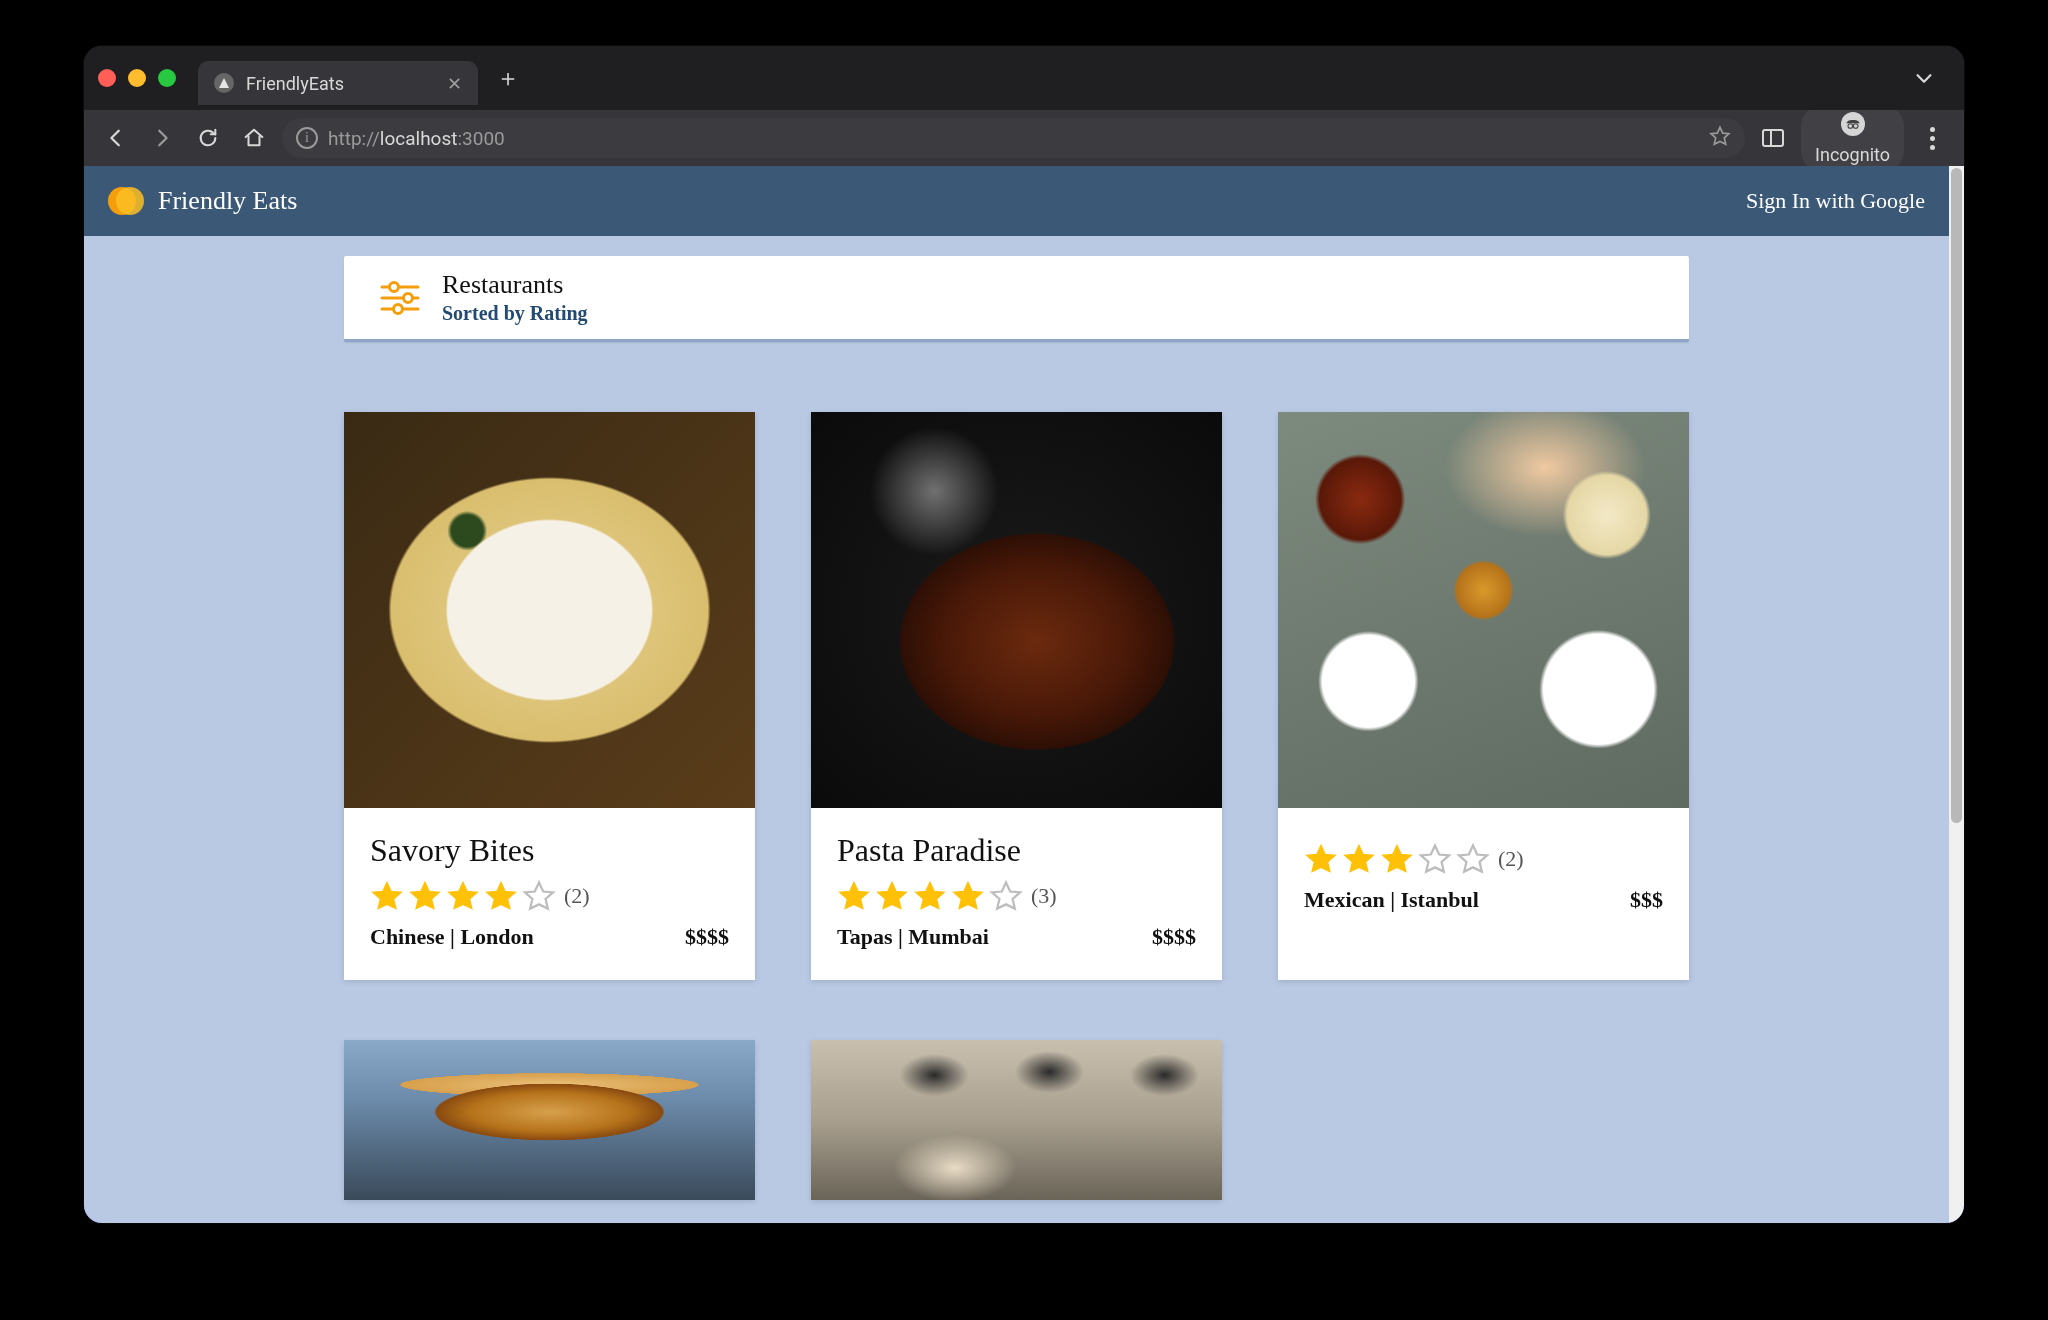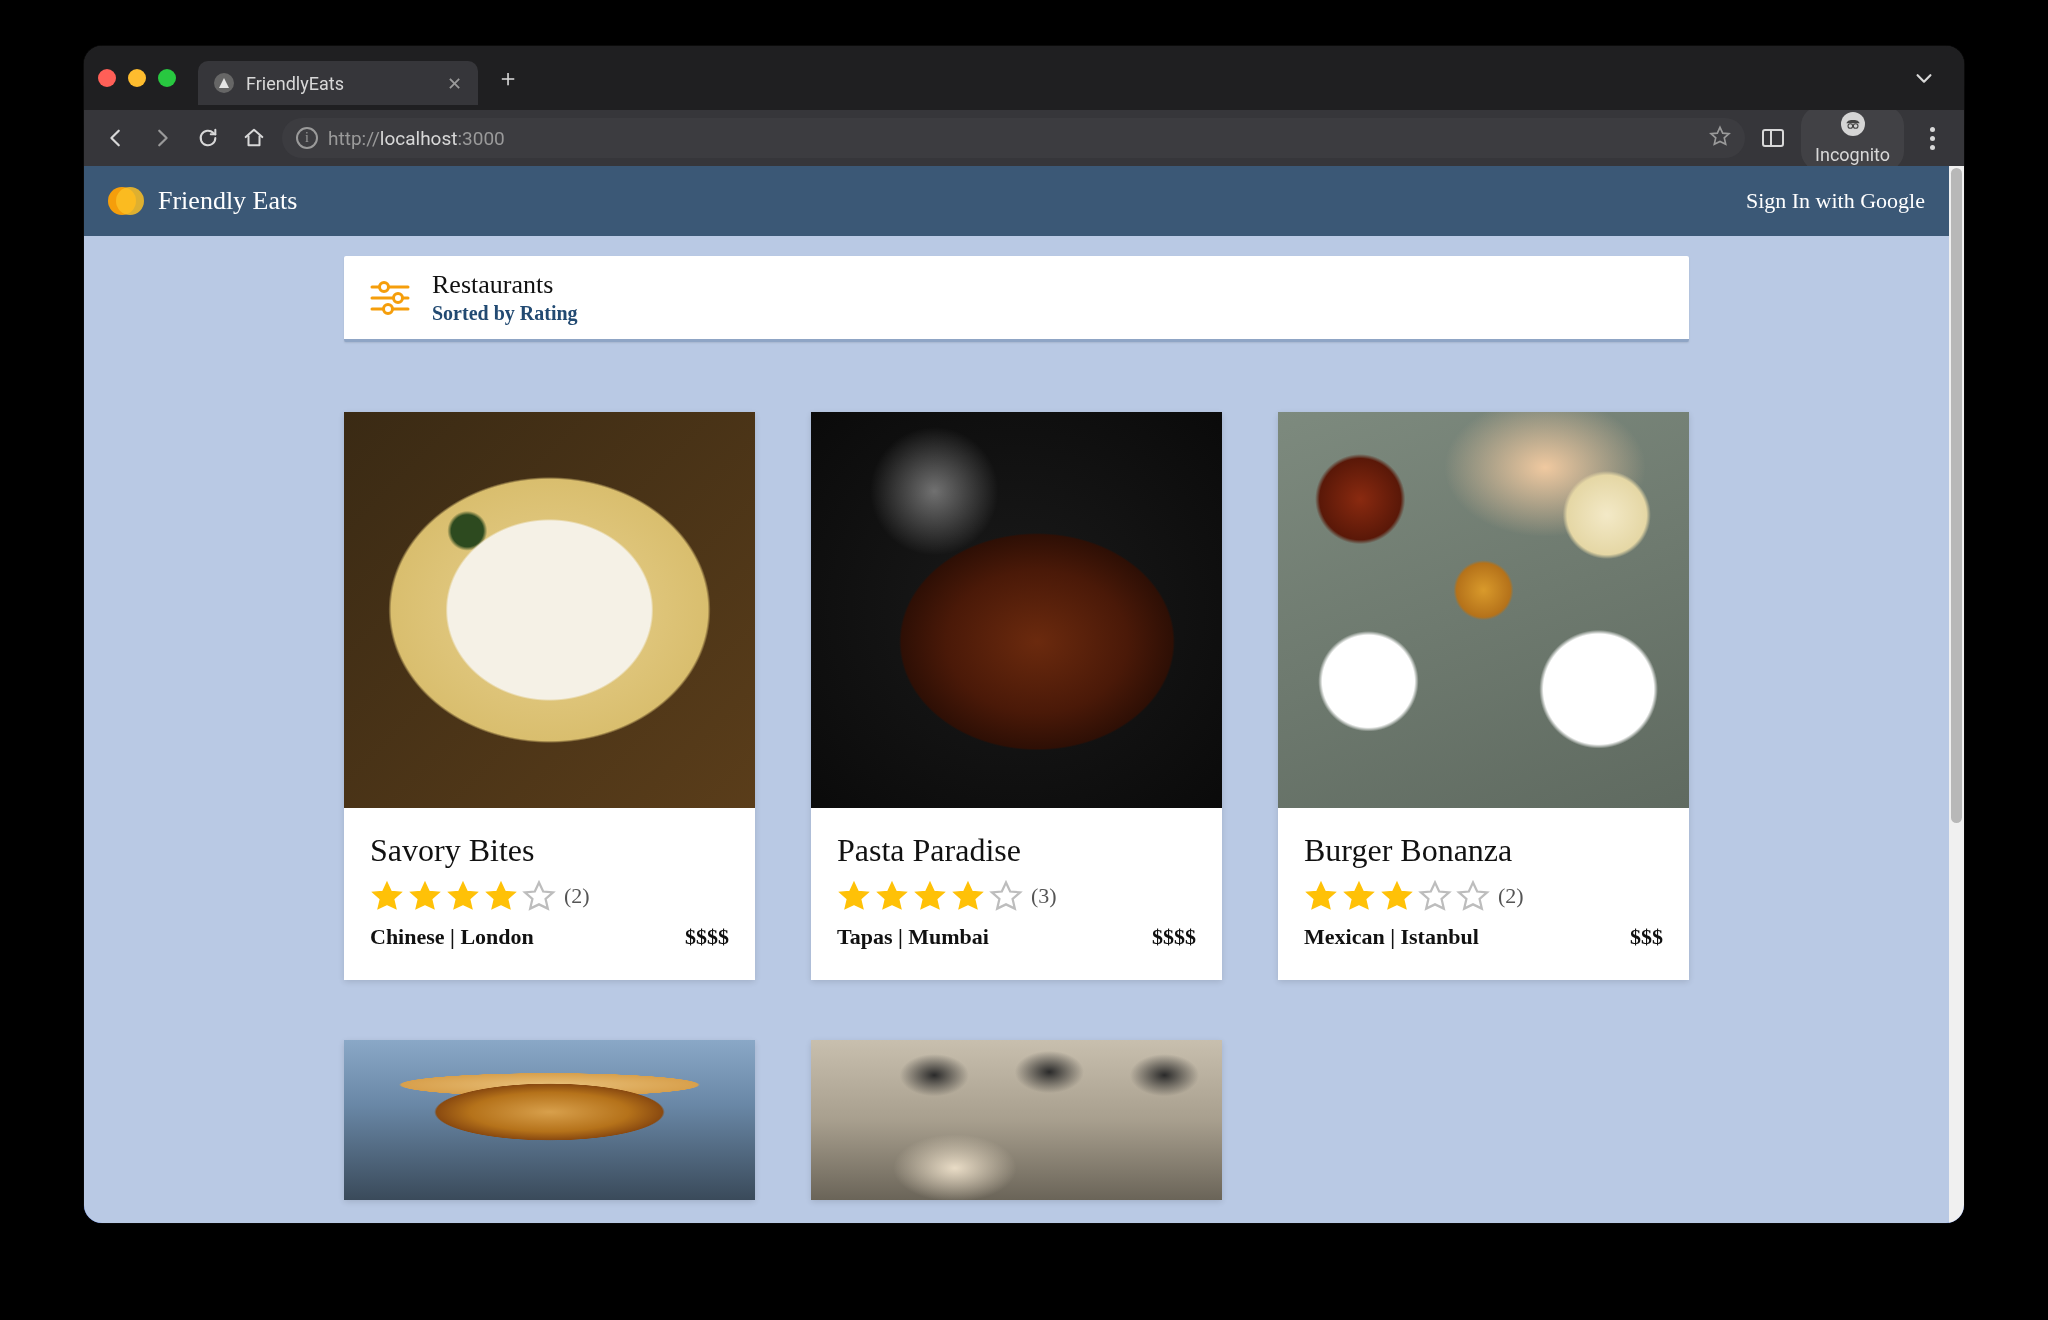--- a/index.html
+++ b/index.html
@@ -153,21 +153,21 @@
   .content {
     padding: 20px 260px 0;
   }
 
   .filter-bar {
     background: var(--card-bg);
     border-radius: 2px;
     box-shadow: 0 1px 2px rgba(0,0,0,.1);
     border-bottom: 3px solid #8fa5c5;
     display:flex; align-items:center;
-    padding: 14px 24px; gap: 20px;
+    padding: 14px 34px; gap: 20px;
   }
   .filter-icon {
     width: 44px; height: 44px; display:flex; align-items:center; justify-content:center;
   }
   .filter-icon svg { width: 40px; height: 34px; }
   .filter-text .line1 { font-size: 26px; color: var(--text-dark); }
   .filter-text .line2 { font-size: 20px; color: var(--link-blue); font-weight:600; margin-top:2px; }
 
   .grid {
     display:grid; grid-template-columns: repeat(3, 1fr);
@@ -453,21 +453,20 @@
                 </div>
                 <div class="meta-row">
                   <span>Tapas | Mumbai</span>
                   <span>$$$$</span>
                 </div>
               </div>
             </div>
             <div class="card">
               <div class="card-img img3"></div>
               <div class="card-body">
-                <div class="card-title">Burger Bonanza</div>
                 <div class="rating-row">
                   <svg class="star-svg" style="fill: var(--star-fill); stroke: var(--star-fill);">
                     <use href="#star"></use>
                   </svg>
                   <svg class="star-svg" style="fill: var(--star-fill); stroke: var(--star-fill);">
                     <use href="#star"></use>
                   </svg>
                   <svg class="star-svg" style="fill: var(--star-fill); stroke: var(--star-fill);">
                     <use href="#star"></use>
                   </svg>

